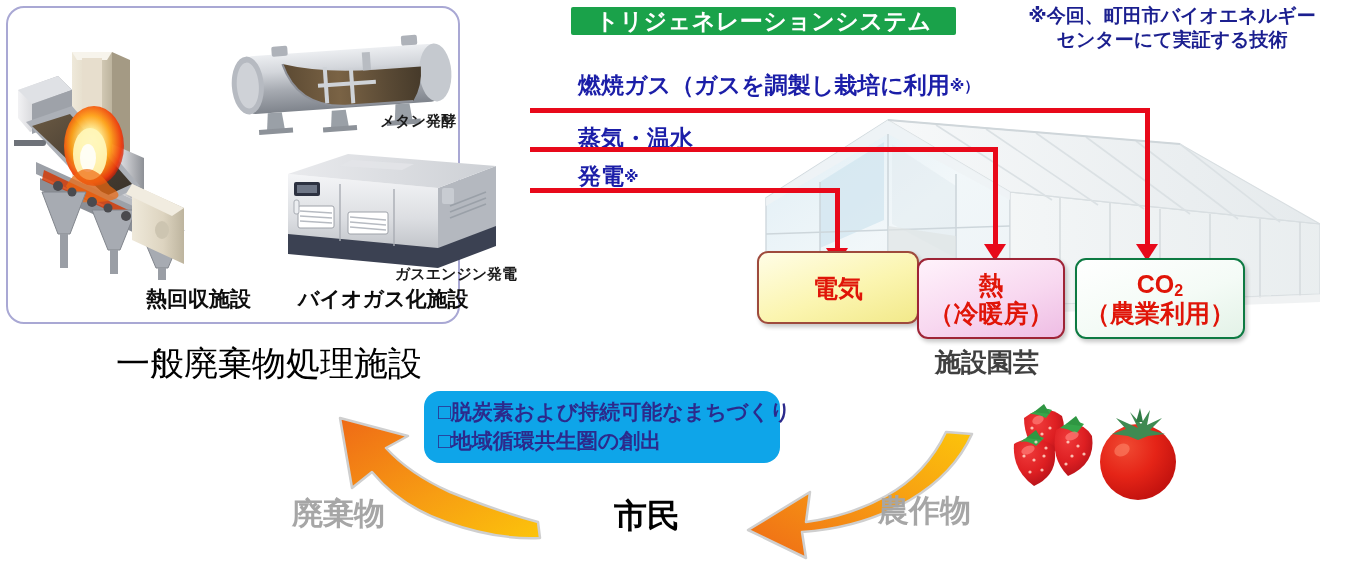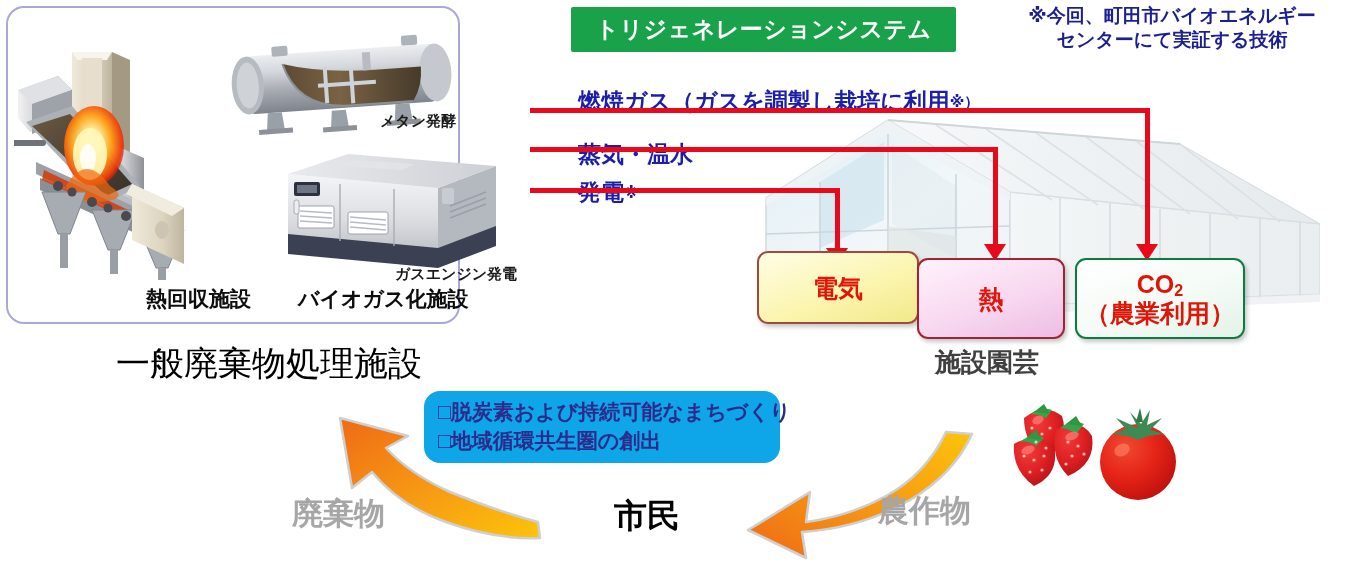--- a/index.html
+++ b/index.html
@@ -25,37 +25,37 @@
     position: absolute; font-weight: 600; color: #1a1a1a;
     font-size: 15px; white-space: nowrap;
   }
   .main-fac-label {
     position: absolute; font-weight: 400; color: #000; font-size: 34px;
     white-space: nowrap;
   }
 
   
   .green-banner {
-    position: absolute; left: 571px; top: 7px; width: 385px; height: 45px;
+    position: absolute; left: 571px; top: 7px; width: 385px; height: 28px;
     background: #1aa24a; border-radius: 2px;
     display: flex; align-items: center; justify-content: center;
     color: #ffffff; font-weight: 700; font-size: 23px; letter-spacing: .5px;
   }
 
   
   .note {
     position: absolute; left: 999px; top: 4px; width: 346px;
     color: #1b1f8f; font-weight: 700; font-size: 19px;
     line-height: 1.28; text-align: center;
   }
 
   
   .flow-label {
     position: absolute; color: #1b1ea8; font-weight: 700;
-    font-size: 23px; white-space: nowrap; margin-top: 16px;
+    font-size: 23px; white-space: nowrap;
   }
   .flow-label .sup { font-size: 15px; vertical-align: 2px; }
 
   
   .rl { position: absolute; background: #e8091a; }
   .rl.h { height: 5px; }
   .rl.v { width: 5px; }
   .arrowhead {
     position: absolute; width: 0; height: 0;
     border-left: 11px solid transparent;
@@ -402,20 +402,21 @@
 
   <div class="rl h" style="left:530px; top:188px; width:310px;"></div>
   <div class="rl v" style="left:835px; top:188px; height:64px;"></div>
   <div class="arrowhead" style="left:826px; top:248px;"></div>
 
   <div class="outbox" id="box-electricity">
     <span class="l1">電気</span>
   </div>
   <div class="outbox" id="box-heat">
     <span class="l1">熱</span>
+    <span class="l2">（冷暖房）</span>
   </div>
   <div class="outbox" id="box-co2">
     <span class="l1">CO<sub>2</sub></span>
     <span class="l2">（農業利用）</span>
   </div>
 
   <div class="caption" style="left:935px; top:345px;">施設園芸</div>
 
   <div class="callout">
     <div>□脱炭素および持続可能なまちづくり</div>

